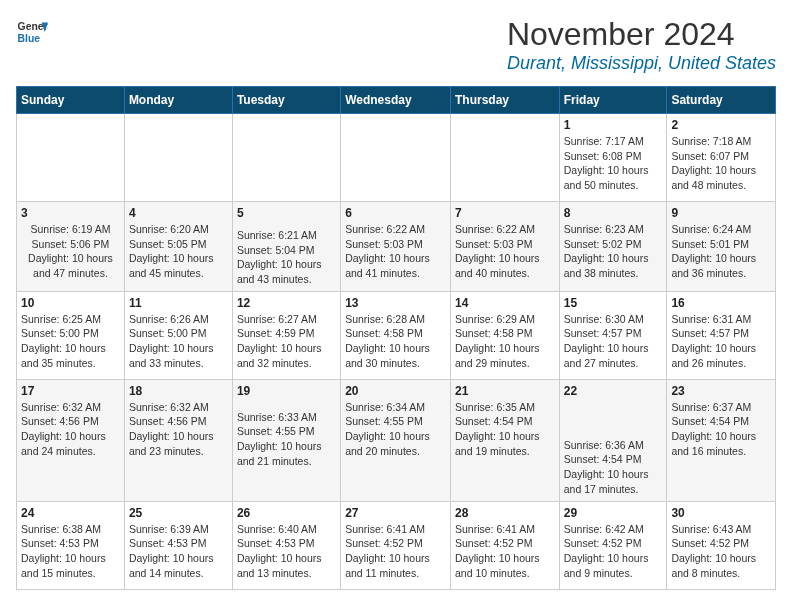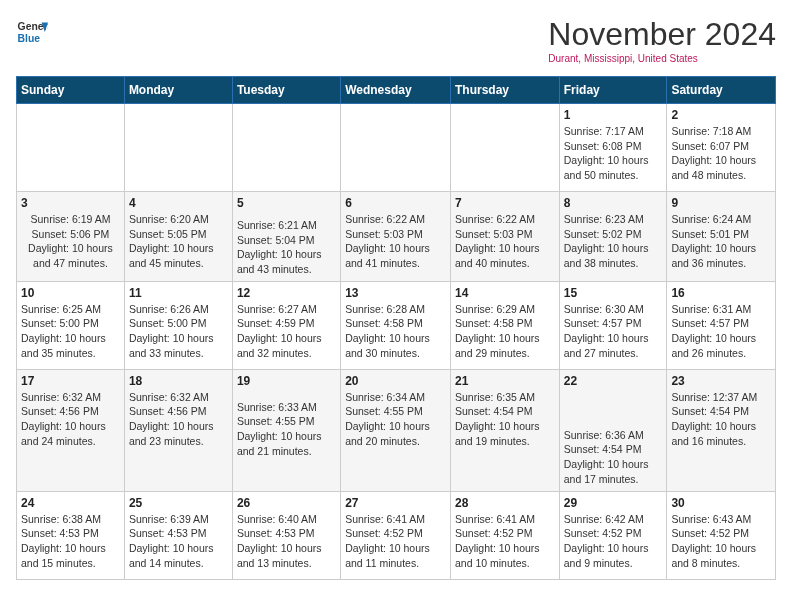--- a/index.html
+++ b/index.html
@@ -27,22 +27,23 @@
     }
     .title-block {
       text-align: left;
     }
     .month-title {
       font-size: 32px;
       font-weight: normal;
       color: #333;
     }
     .location {
-      font-size: 10px;
-      color: #be185d;
+      font-size: 18px;
+      color: #0369a1;
+      font-style: italic;
     }
     table {
       width: 100%;
       border-collapse: collapse;
       font-size: 11px;
     }
     thead tr th {
       background-color: #0c4a6e;
       color: #fff;
       padding: 6px 4px;
@@ -246,21 +247,21 @@
 Daylight: 10 hours and 19 minutes.</div>
         </td>
         <td>
           <div class="day-number">22</div>
           <div class="day-info" style="white-space: pre-line; margin-top: 40px;">Sunrise: 6:36 AM
 Sunset: 4:54 PM
 Daylight: 10 hours and 17 minutes.</div>
         </td>
         <td>
           <div class="day-number">23</div>
-          <div class="day-info" style="white-space: pre-line;">Sunrise: 12:37 AM
+          <div class="day-info" style="white-space: pre-line;">Sunrise: 6:37 AM
 Sunset: 4:54 PM
 Daylight: 10 hours and 16 minutes.</div>
         </td>
       </tr>
       <tr>
         <td>
           <div class="day-number">24</div>
           <div class="day-info" style="white-space: pre-line;">Sunrise: 6:38 AM
 Sunset: 4:53 PM
 Daylight: 10 hours and 15 minutes.</div>

